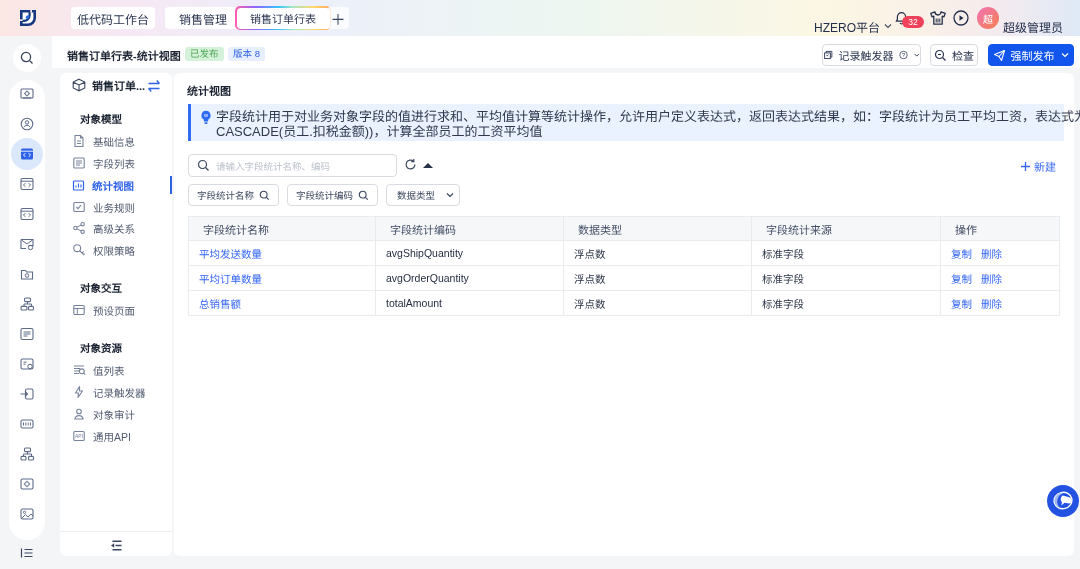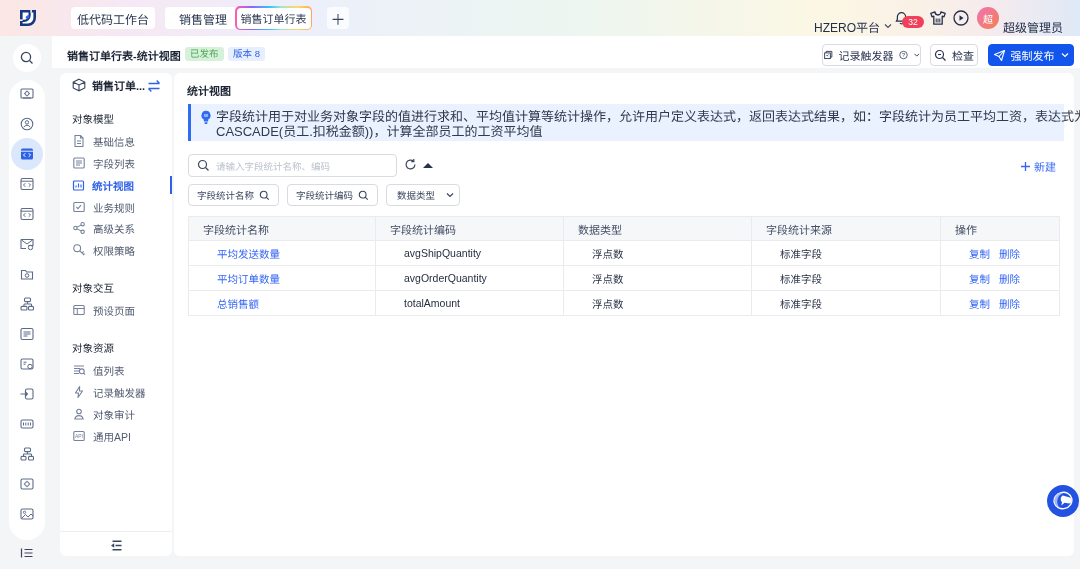--- a/index.html
+++ b/index.html
@@ -6,51 +6,51 @@
   html,body { width:1080px; height:569px; overflow:hidden; }
   body { font-family:"Liberation Sans",sans-serif; font-size:11px; color:#1f2533; background:#f4f5f7; position:relative; }
   .abs { position:absolute; }
 
   
   #topbar { position:absolute; left:0; top:0; width:1080px; height:36px;
     background:linear-gradient(90deg,#fbe7e3 0%,#f6e8f4 11%,#ecf0fa 30%,#edf6f0 54%,#fcf7e4 76%,#f9f0e7 86%,#f5ebee 92%,#dfe9f7 100%);
     display:flex; align-items:center; }
   .tab { position:absolute; top:7px; height:22px; background:#fff; border-radius:4px;
     font-size:12px; color:#2a3550; display:flex; align-items:center; justify-content:center; }
-  #tabActiveWrap { position:absolute; left:235px; top:6px; width:77px; height:24px; border-radius:5px;
+  #tabActiveWrap { position:absolute; left:235px; top:6px; width:96px; height:24px; border-radius:5px;
     background:linear-gradient(90deg,#ff5fae 0%,#8a66ff 22%,#37c2ff 45%,#a5e6c2 60%,#ffd96a 82%,#ffa560 100%); padding:1.5px; }
   #tabActive { width:100%; height:100%; background:#fff; border-radius:4px; display:flex; align-items:center; justify-content:center; color:#2a3550; }
   #plusTab { position:absolute; left:327px; top:7px; width:22px; height:22px; background:rgba(255,255,255,.75); border-radius:4px;
     display:flex; align-items:center; justify-content:center; color:#3a465e; font-size:15px; }
   .topright { position:absolute; top:12px; height:28px; display:flex; align-items:center; color:#232f4b; }
 
   
   #secondbar { position:absolute; left:52px; top:36px; width:1028px; height:32px; background:#fff; }
   .badge { display:inline-block; height:14px; line-height:14px; border-radius:3px; padding:0 5px; font-size:9.5px; white-space:nowrap; }
   .btn { position:absolute; top:44px; height:22px; border:1px solid #d8dbe0; border-radius:4px; background:#fff;
     display:flex; align-items:center; justify-content:center; font-size:11px; color:#2a3550; white-space:nowrap; }
 
   
   #railpill { position:absolute; left:9px; top:80px; width:36px; height:460px; background:#fff; border-radius:18px; }
   #railsearch { position:absolute; left:13px; top:44px; width:28px; height:28px; background:#fff; border-radius:14px; }
   .ricon { position:absolute; left:19px; width:16px; height:16px; }
 
   
   #sidebar { position:absolute; left:60px; top:73px; width:112px; height:483px; background:#fff; border-radius:6px 6px 6px 6px; }
   .navitem { position:absolute; left:12px; display:flex; align-items:center; gap:7px; white-space:nowrap; font-size:10.5px; color:#515b70; height:20px; }
-  .navsec { position:absolute; left:12px; font-size:10.5px; font-weight:normal; color:#1c2433; }
+  .navsec { position:absolute; left:20px; font-size:10.5px; font-weight:bold; color:#1c2433; }
 
   
   #main { position:absolute; left:174px; top:73px; width:900px; height:483px; background:#fff; border-radius:6px 6px 6px 6px; }
   
 
   .link { color:#3566f5; }
   table { border-collapse:collapse; }
   th { text-align:left; font-weight:normal; padding-left:14px; border:1px solid #e9ebef; }
-  td { padding-left:28px; border:1px solid #e9ebef; color:#262f42; font-size:10.5px; }
+  td { padding-left:10px; border:1px solid #e9ebef; color:#262f42; font-size:10.5px; }
 </style>
 </head>
 <body>
 
 <div id="topbar">
 
   <svg class="abs" style="left:20px;top:10px" width="16" height="16" viewBox="0 0 16 16">
     <path d="M1.3 1.3 H14.7 V8 A6.7 6.7 0 0 1 8 14.7 H1.3 z" fill="#fff" stroke="#16387f" stroke-width="2.6"></path>
     <path d="M9.6 1.5 V5.3 A5.6 5.6 0 0 1 4 10.9 H1.5" fill="none" stroke="#16387f" stroke-width="2.2"></path>
     <rect x="-0.3" y="9.4" width="3" height="1.6" fill="#fdeeee"></rect>

